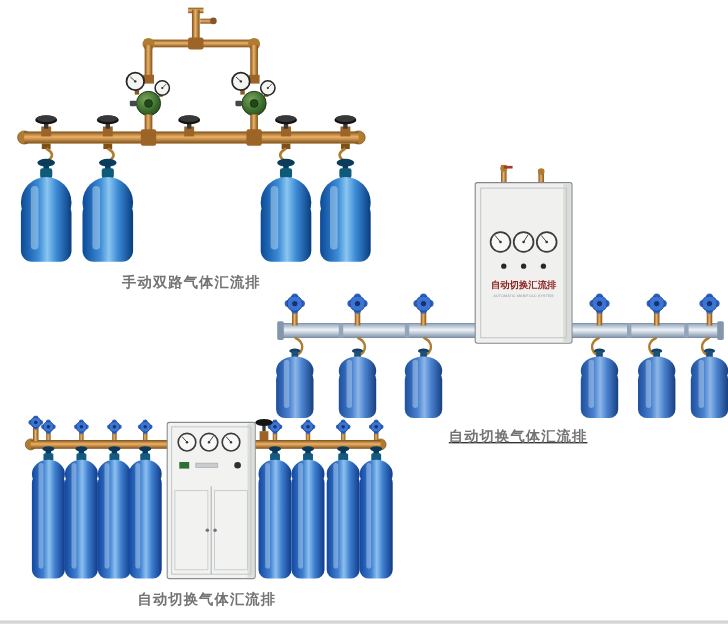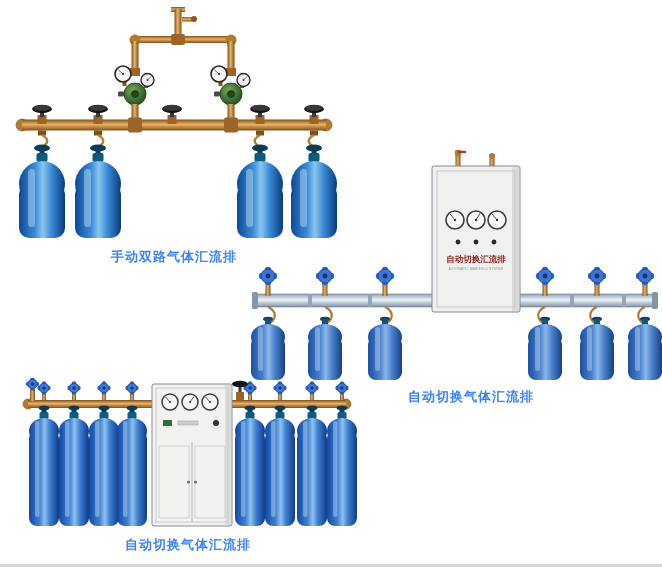--- a/index.html
+++ b/index.html
@@ -1,23 +1,23 @@
 <!DOCTYPE html>
 <html><head>
 <meta charset="utf-8">
 <style>
   html,body{margin:0;padding:0;background:#fff;}
   .canvas{position:relative;width:662px;height:572px;background:#fff;overflow:hidden;
           font-family:"Liberation Sans",sans-serif;}
   figure.product{position:absolute;margin:0;padding:0;}
   figure.product svg{display:block;}
   figcaption.caption{margin-top:4px;text-align:center;font-size:13px;font-weight:bold;
-                     color:#3b82f6;letter-spacing:1px;}
+                     color:#737373;letter-spacing:1px;}
   #product-1{left:8px;top:6px;width:332px;}
-  #product-2{left:250px;top:148px;width:412px;}
+  #product-2{left:250px;top:148px;width:412px;text-decoration:underline;}
   #product-2 .caption{padding-left:30px;}
   #product-3{left:18px;top:378px;width:340px;}
   .divider{position:absolute;left:0;top:564px;width:662px;height:3px;background:#d5d5d5;}
   text{font-family:"Liberation Sans",sans-serif;}
 </style>
 </head>
 <body>
 
 <div class="canvas">
 

